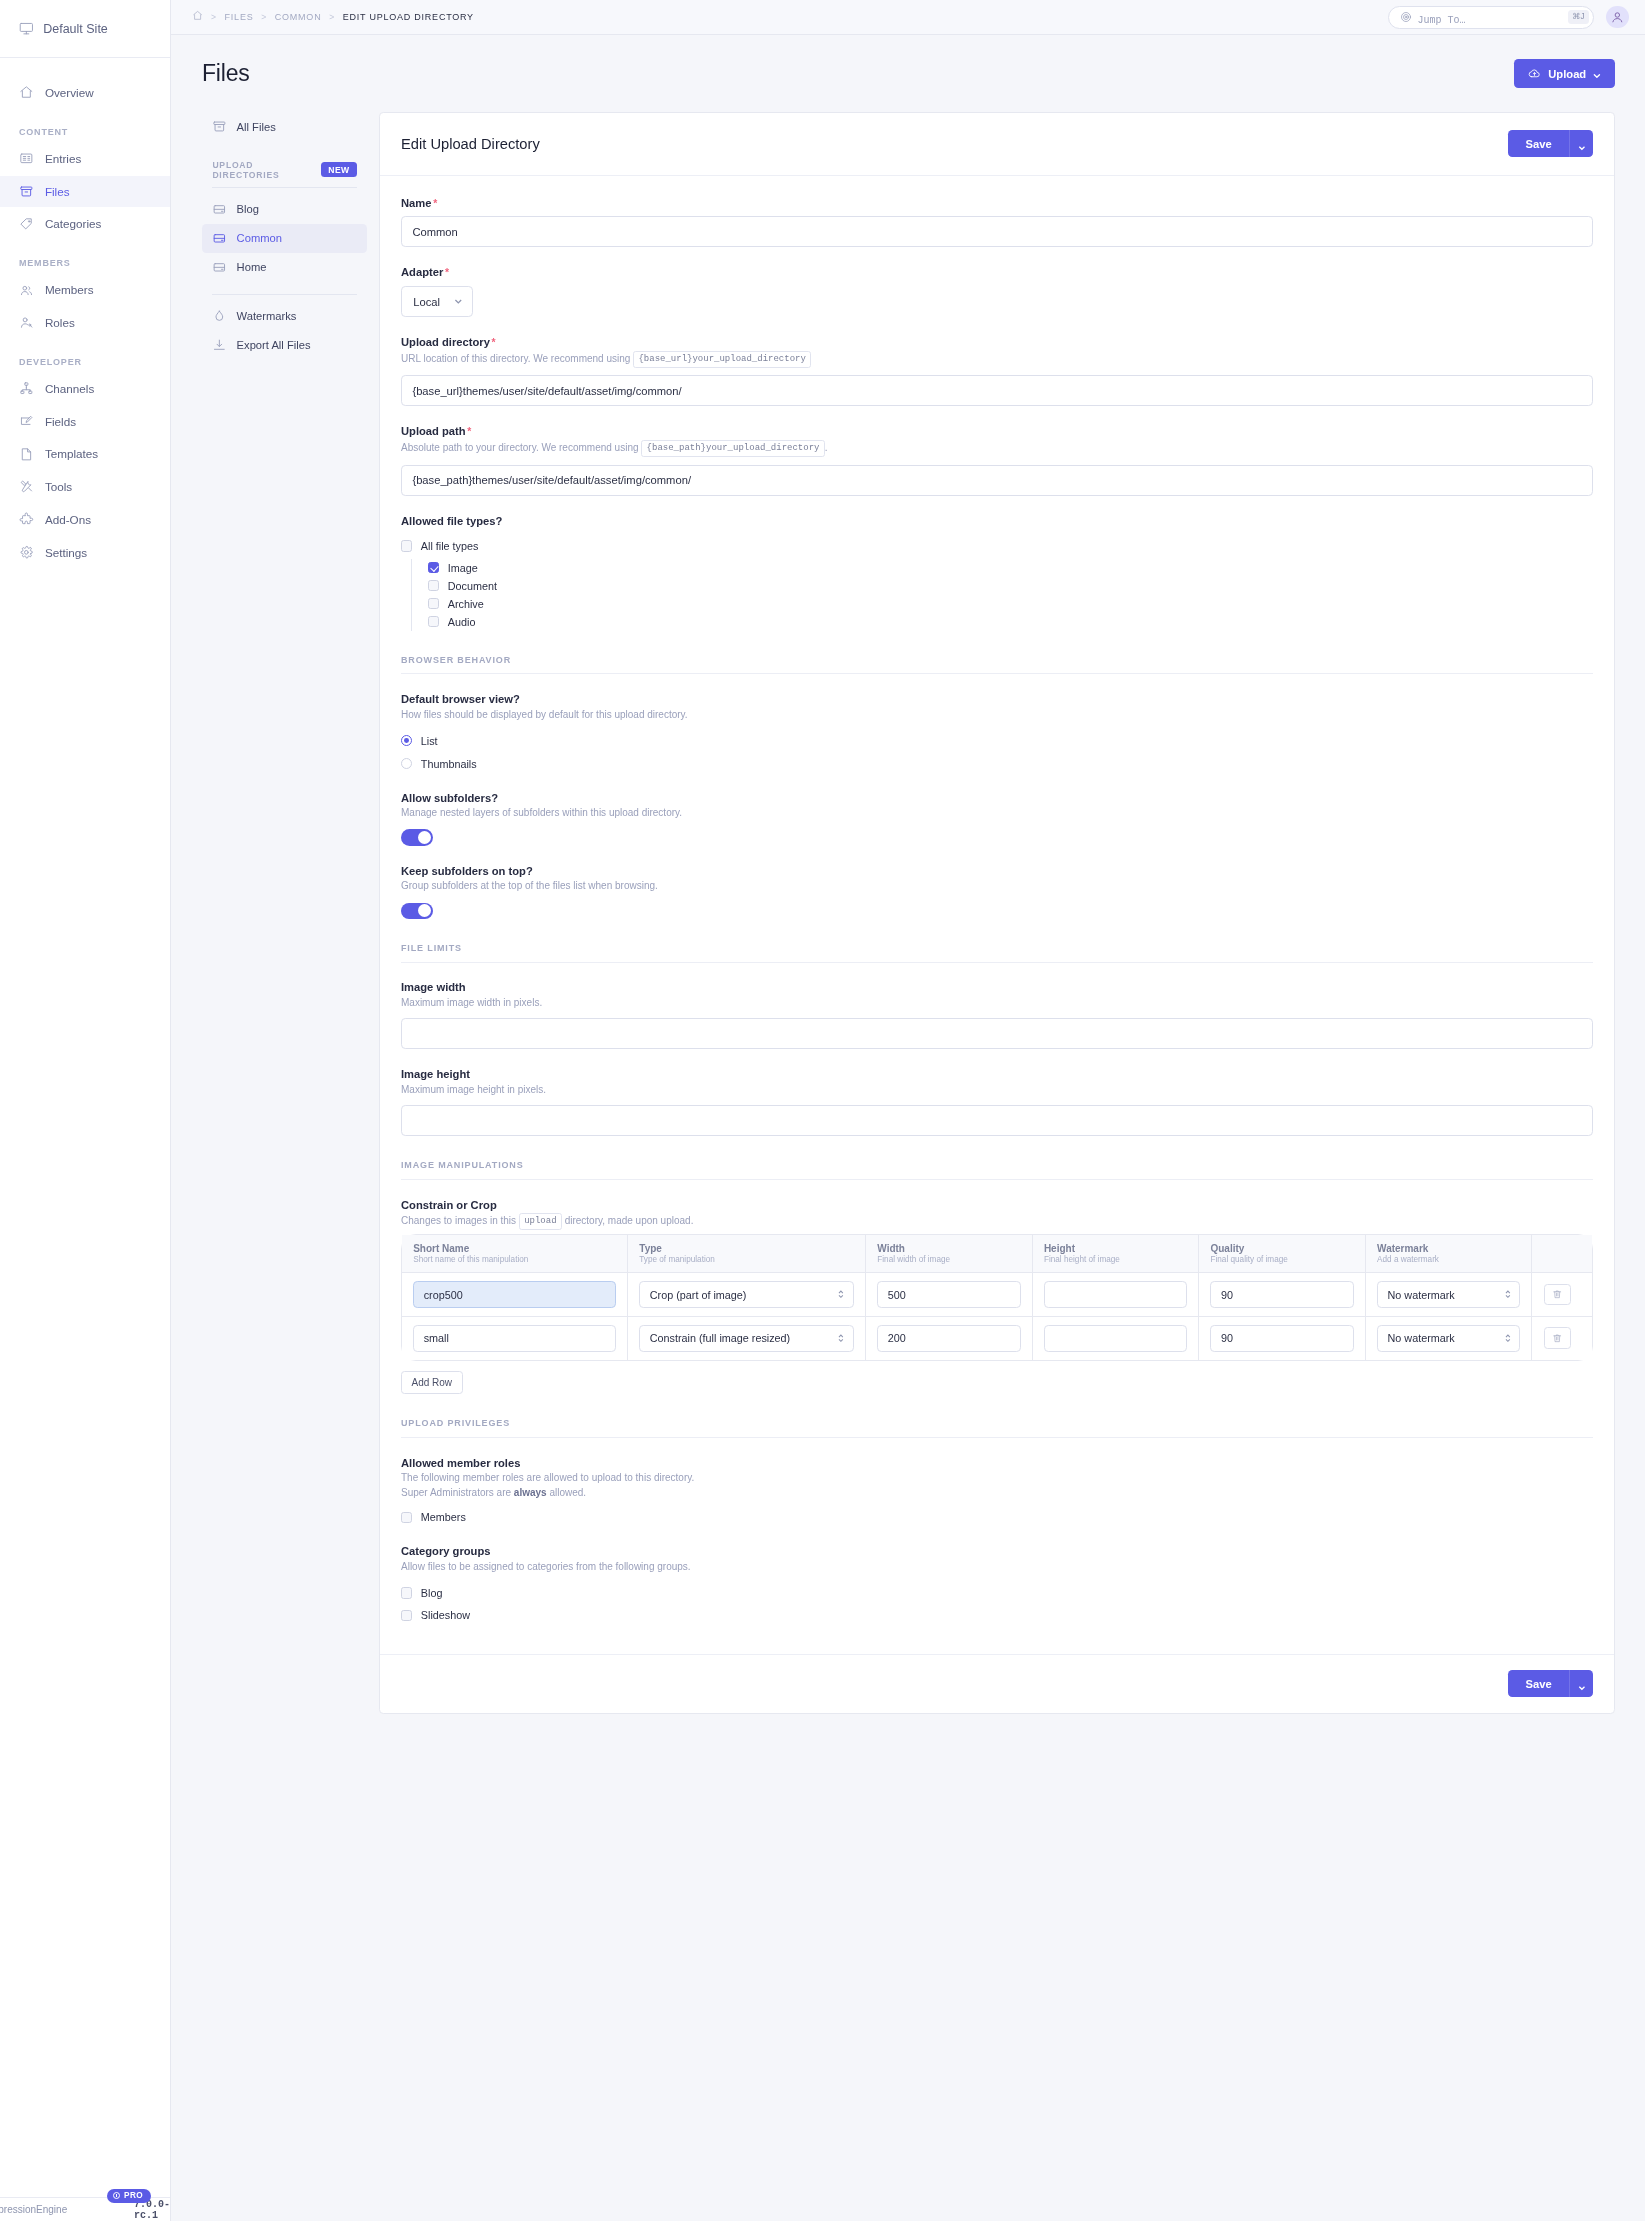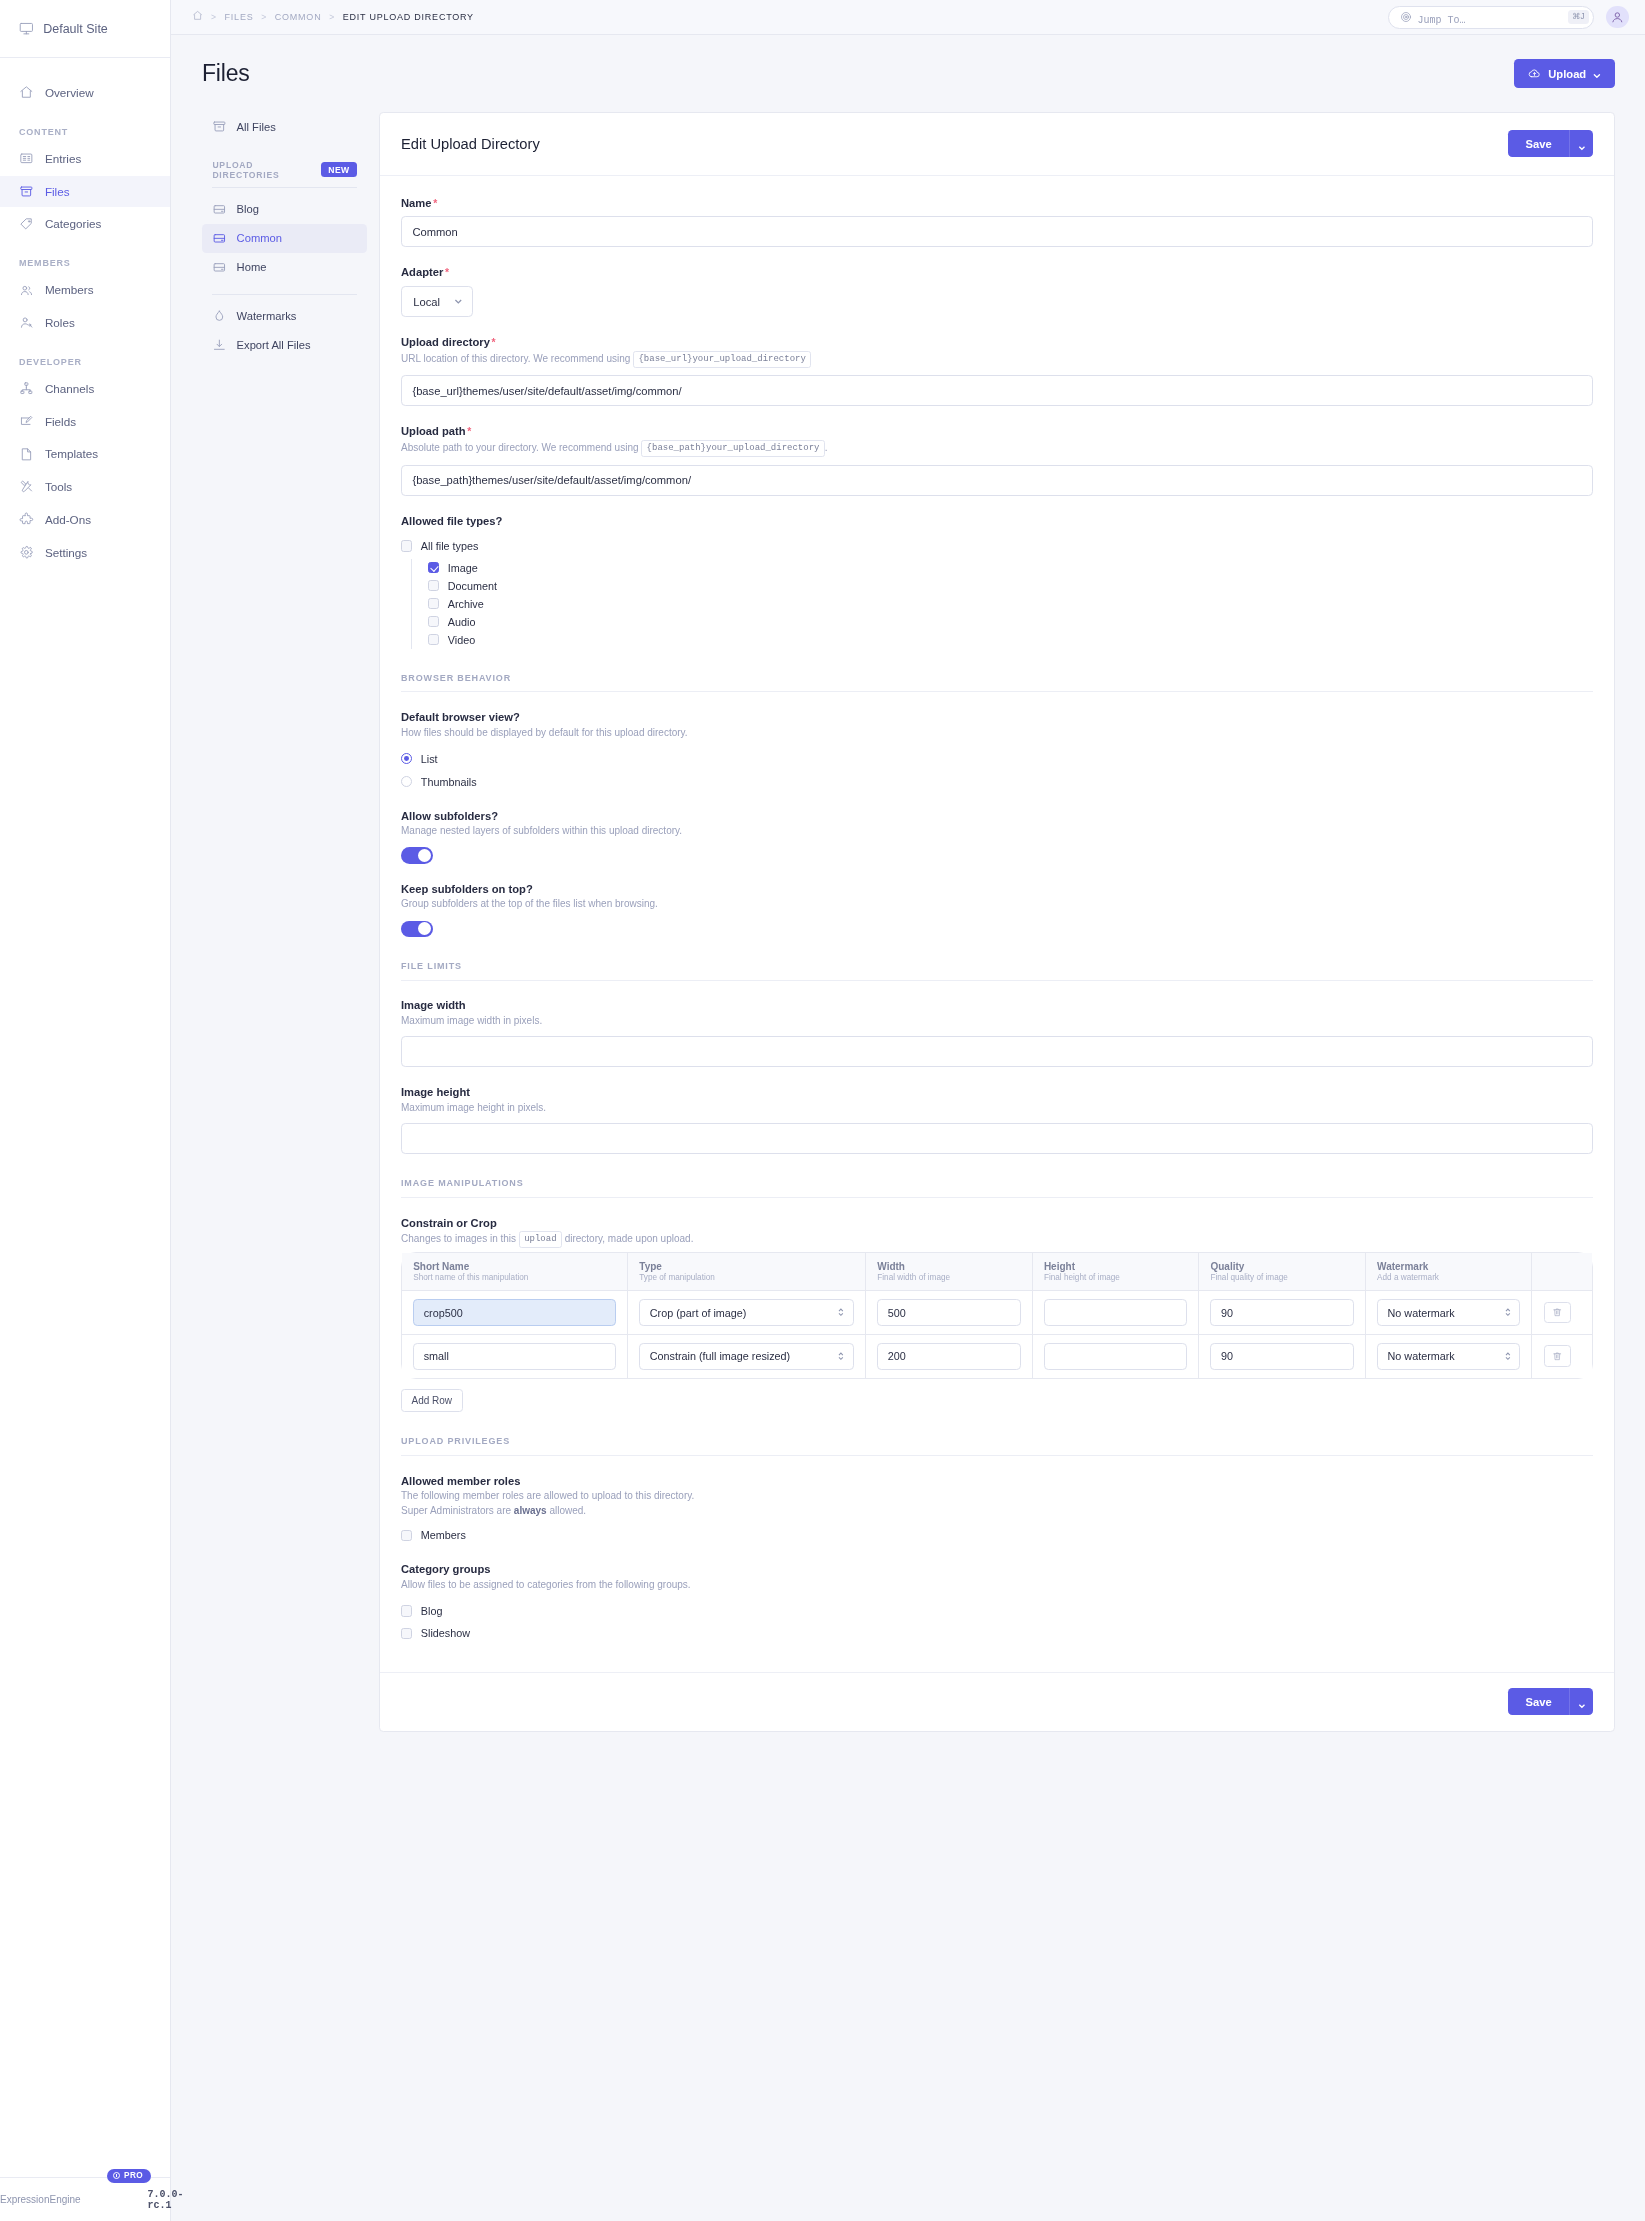--- a/index.html
+++ b/index.html
@@ -59,24 +59,24 @@
     color: #5b5be5;
   }
   .nav-item.active .ico svg { stroke: #5b5be5; }
   .ico { width: 14.7px; height: 14.7px; display: inline-flex; align-items: center; justify-content: center; flex: 0 0 14.7px; }
   .ico svg { width: 14.7px; height: 14.7px; stroke: #9aa0bb; fill: none; stroke-width: 1.5; stroke-linecap: round; stroke-linejoin: round; }
 
   .sidebar-footer {
     position: absolute;
     bottom: 0; left: 0; right: 0;
     border-top: 0.9px solid #e9ebf3;
-    height: 44px;
+    height: 24px;
     display: flex;
     align-items: center;
-    justify-content: flex-start;
+    justify-content: flex-end;
     font-size: 10px;
     color: #8e95af;
     gap: 32px;
   }
   .sidebar-footer b { color: #4b5069; font-weight: 700; font-family: Liberation Mono, monospace; }
   .pro-badge {
     position: absolute;
     top: -9.5px; right: 19px;
     background: #5b5be5;
     color: #fff;
@@ -684,24 +684,20 @@
                   <span class="cb"></span>
                   <span class="cb-label">Document</span>
                 </div>
                 <div class="checkrow">
                   <span class="cb"></span>
                   <span class="cb-label">Archive</span>
                 </div>
                 <div class="checkrow">
                   <span class="cb"></span>
                   <span class="cb-label">Audio</span>
-                </div>
-                <div class="checkrow">
-                  <span class="cb"></span>
-                  <span class="cb-label">Video</span>
                 </div>
               </div>
             </div>
 
             <div class="section-head">BROWSER BEHAVIOR</div>
             <div class="section-rule"></div>
 
             <div class="field">
               <div class="flabel">Default browser view?</div>
               <div class="fhint" style="margin-bottom:9.5px;">How files should be displayed by default for this upload directory.</div>

